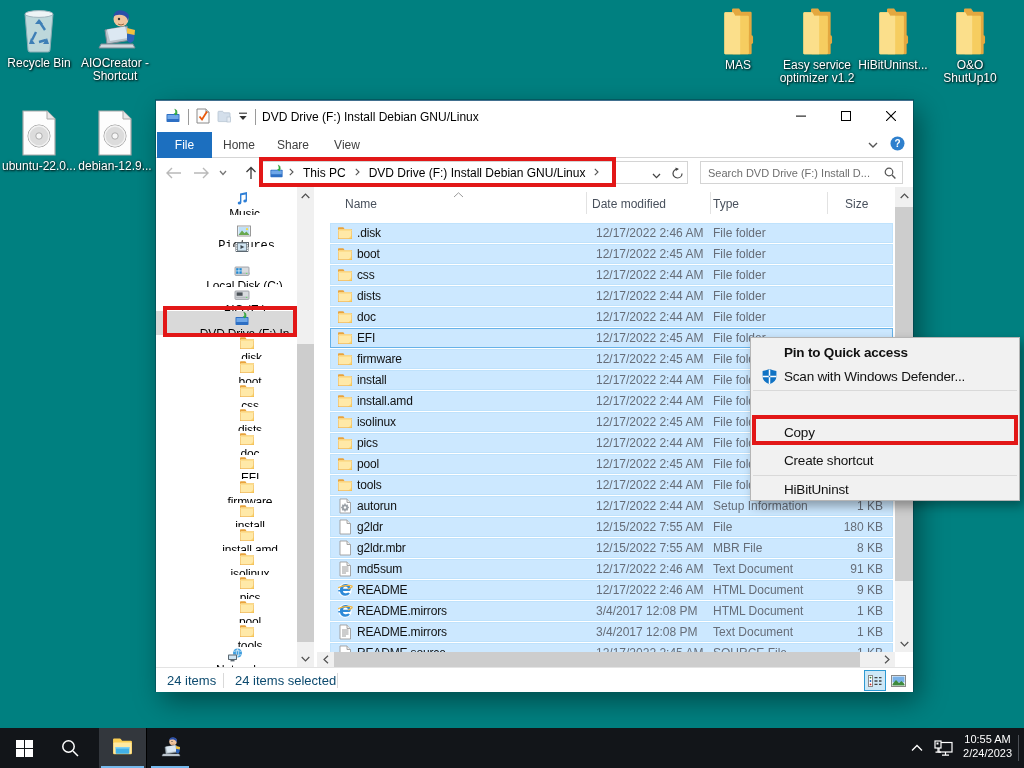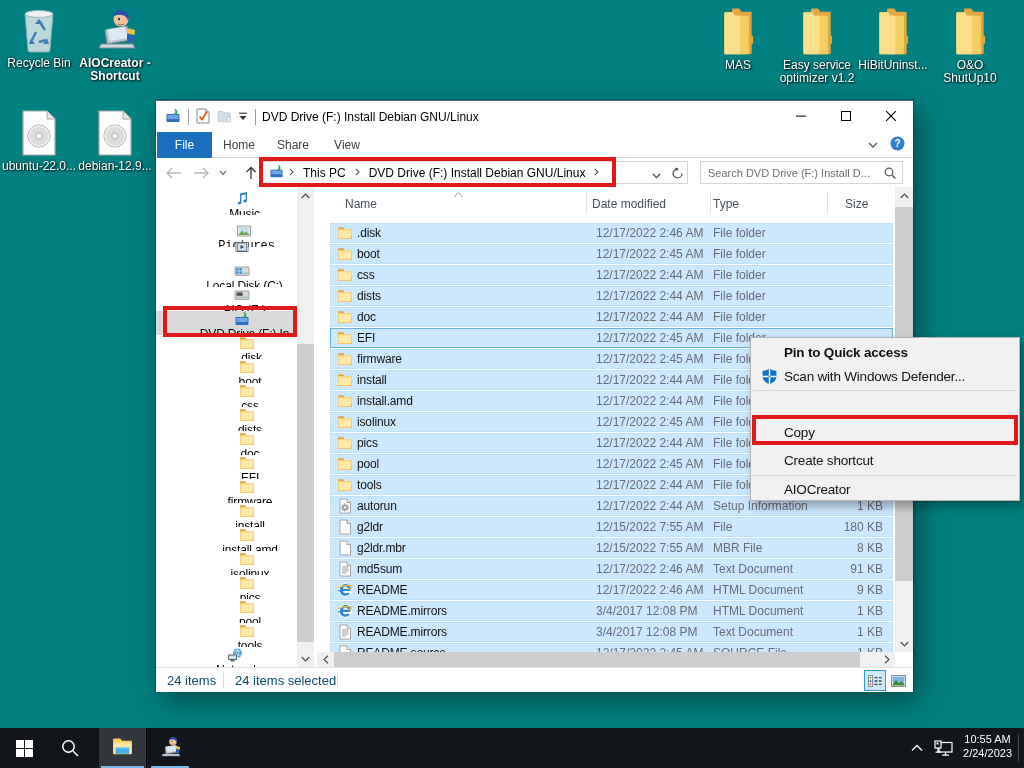--- a/index.html
+++ b/index.html
@@ -137,21 +137,21 @@
       <div class="ico">
         <svg width="48" height="48" viewBox="0 0 48 48">
       <path d="M10 8 L38 8 L35 44 Q35 46 33 46 L15 46 Q13 46 13 44 Z" fill="#dfe8ec" opacity="0.85" stroke="#9fb4bd" stroke-width="1"></path>
       <ellipse cx="24" cy="8" rx="14" ry="3.4" fill="#eef4f6" stroke="#9fb4bd" stroke-width="1"></ellipse>
       <path d="M20 18 L24 13 L28 18 Z M16 32 L14 38 L20 38 Z M32 32 L34 38 L28 38 Z" fill="#3e7fb6"></path>
       <path d="M24 15 L30 24 M17 34 L21 26 M31 34 L24 36" stroke="#3e7fb6" stroke-width="2.4" fill="none"></path>
         </svg>
       </div>
       <div class="lbl">Recycle Bin</div>
     </div>
-    <div class="desk-icon" style="left: 77px; top: 4px; font-weight: bold;">
+    <div class="desk-icon" style="left: 77px; top: 4px;">
       <div class="ico">
         <svg width="48" height="48" viewBox="0 0 48 48">
       <path d="M14 24 L36 20 L40 34 L16 38 Z" fill="#b9c4cc" stroke="#7d8a94" stroke-width="1"></path>
       <path d="M16 23.5 L34 20.5 L37 32 L19 35 Z" fill="#dce8f2"></path>
       <circle cx="30" cy="13" r="7.5" fill="#f0c59e"></circle>
       <path d="M22 11 Q24 2 33 5 Q40 7 37 15 Q36 10 31 9 Q25 8 22 11 Z" fill="#2b4fa8"></path>
       <circle cx="28" cy="13" r="1.2" fill="#333"></circle>
       <path d="M27 18 Q30 20 33 18" stroke="#9c6b43" stroke-width="1" fill="none"></path>
       <path d="M36 22 L44 24 L43 34 Q39 40 36 34 Z" fill="#2b62b8"></path>
       <path d="M36 22 L44 24 L43.5 29 L36 27.5 Z" fill="#f2c23e"></path>
@@ -983,21 +983,21 @@
       <span class="mico"></span>
       <span class="mlbl">Copy</span>
     </div>
     <div class="mi" style="top: 108px; height: 28px;">
       <span class="mico"></span>
       <span class="mlbl">Create shortcut</span>
     </div>
     <div class="msep" style="top: 137px;"></div>
     <div class="mi" style="top: 140px; height: 22px;">
       <span class="mico"></span>
-      <span class="mlbl">AIOCreator</span>
+      <span class="mlbl">HiBitUninst</span>
     </div>
   </div>
 
 <div class="red-rect" style="left:259px; top:157px; width:357px; height:30px;"></div>
 <div class="red-rect" style="left:163px; top:306px; width:134px; height:31px;"></div>
 <div class="red-rect" style="left:752px; top:415px; width:266px; height:30px;"></div>
 
 <div id="taskbar">
   <div class="tb-btn" style="left:0; width:48px;">
     <svg width="17" height="17" viewBox="0 0 17 17">

